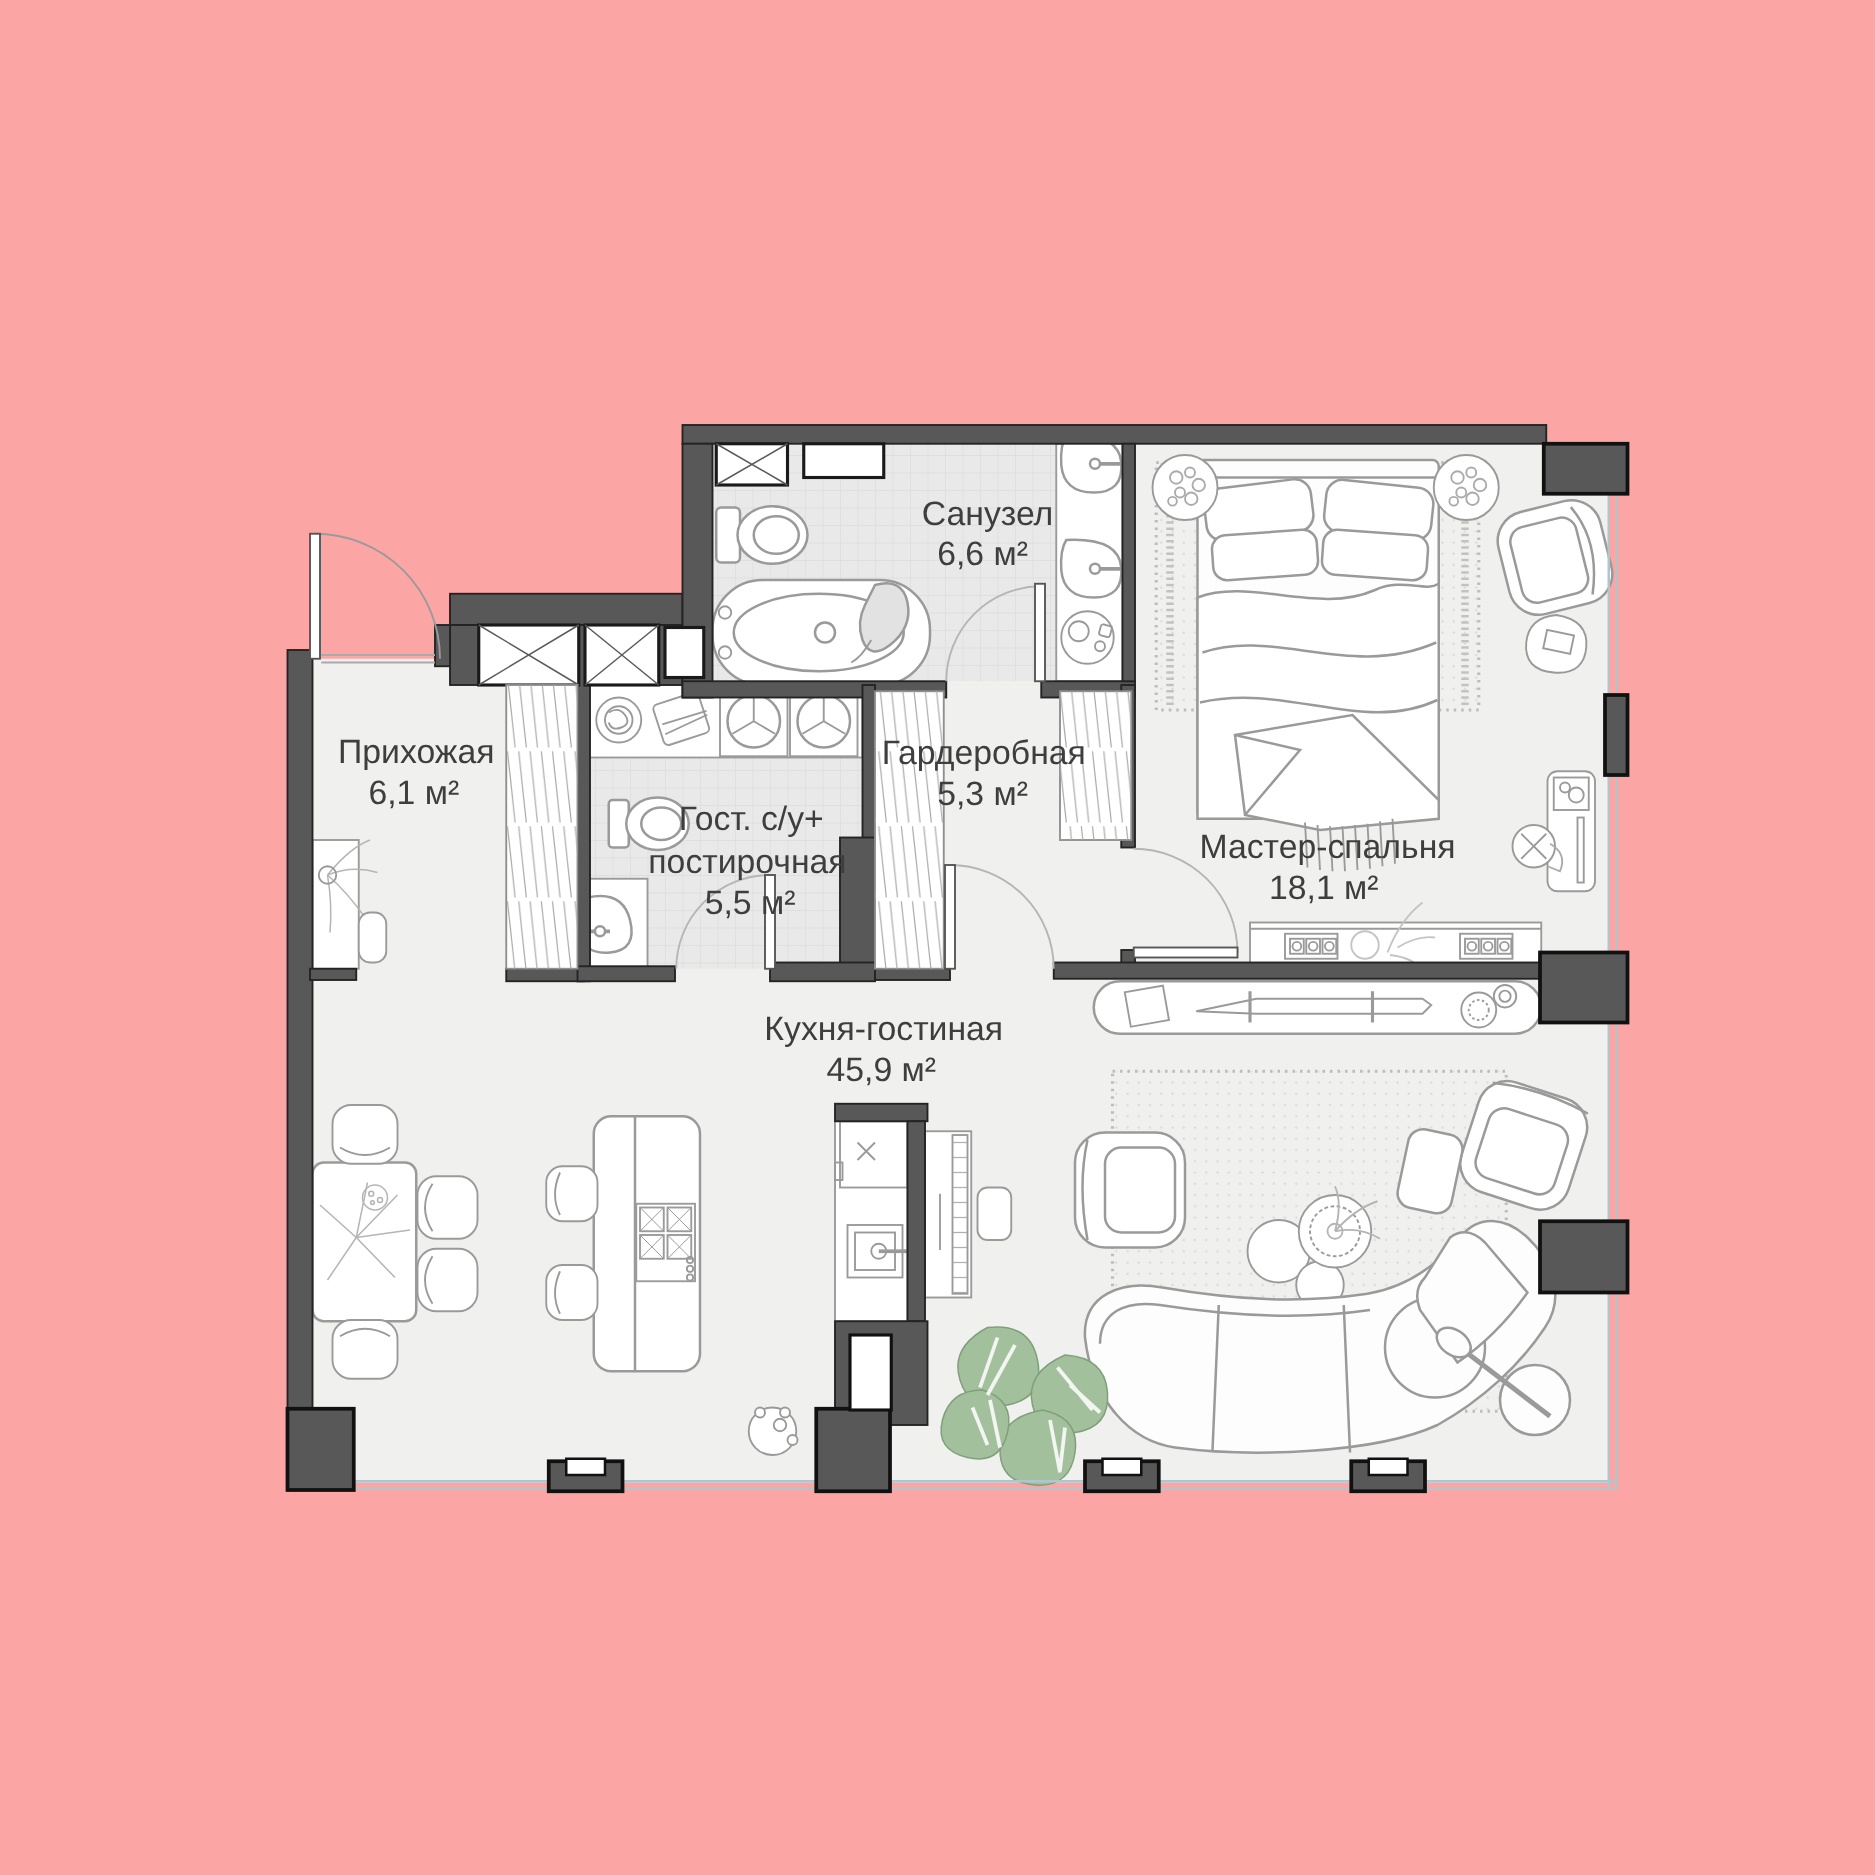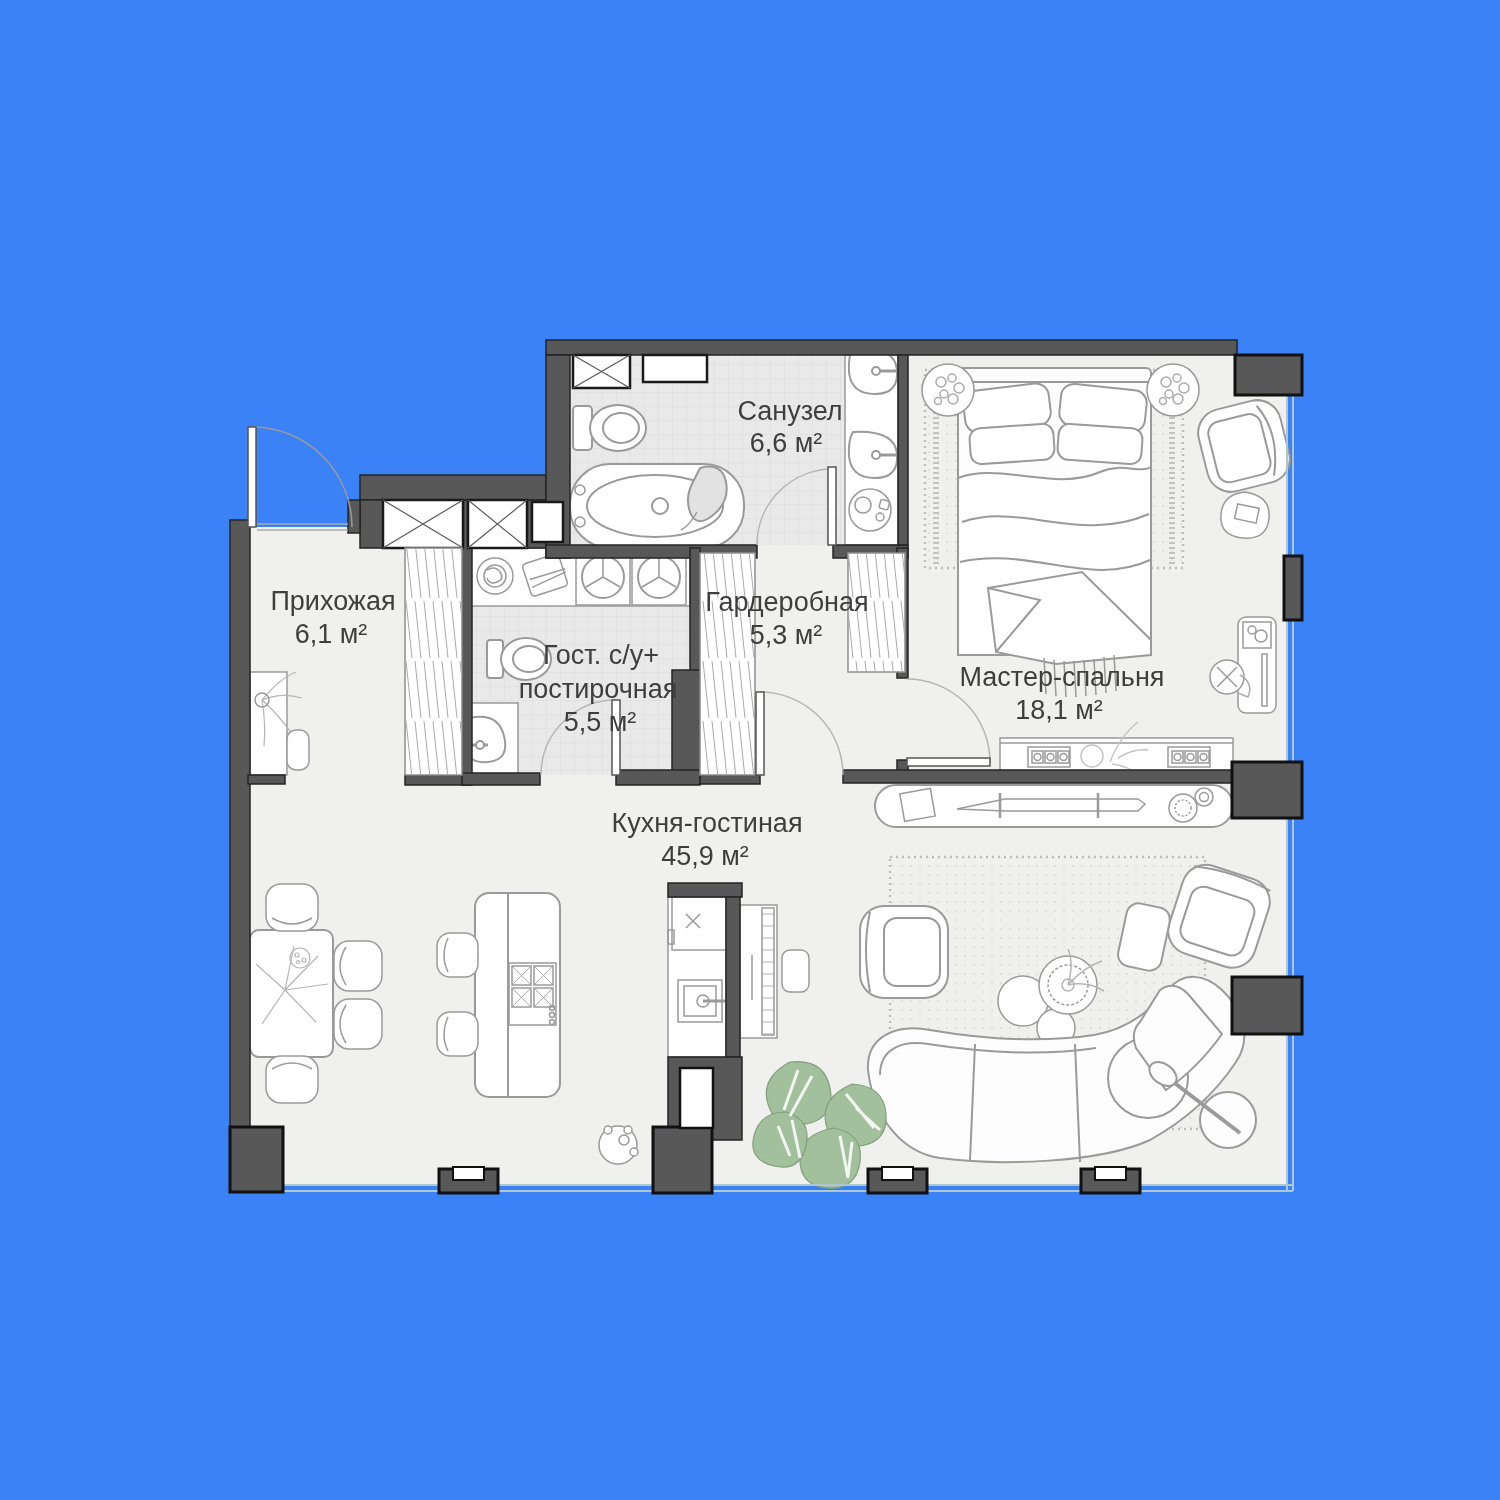--- a/index.html
+++ b/index.html
@@ -1,16 +1,16 @@
 <!DOCTYPE html>
 <html><head>
 <meta charset="utf-8">
 <style>
   html,body{margin:0;padding:0;background:#ffffff;}
-  .stage{width:1500px;height:1500px;position:relative;background:#3b82f6;overflow:hidden;}
+  .stage{width:1500px;height:1500px;position:relative;background:#fca5a5;overflow:hidden;}
   svg{display:block;}
   text{font-family:"Liberation Sans","DejaVu Sans",sans-serif;}
 </style>
 </head>
 <body>
 
 <div class="stage">
 <svg width="1500" height="1500" viewBox="0 0 1500 1500">
   <defs>
     <pattern id="tileGrid" width="14" height="14" patternUnits="userSpaceOnUse">

